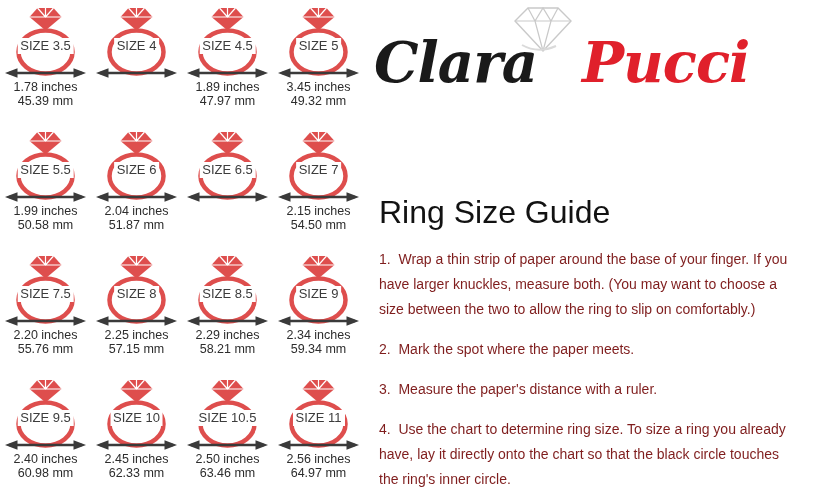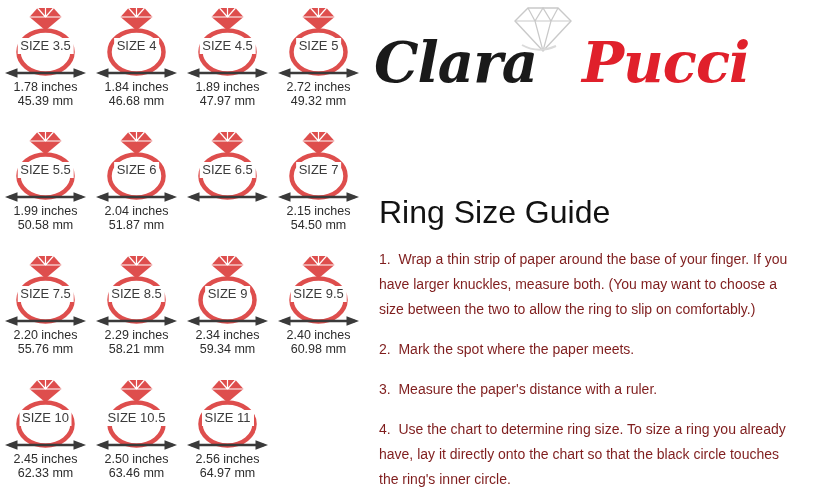--- a/index.html
+++ b/index.html
@@ -88,44 +88,40 @@
         <div>1.78 inches</div>
         <div>45.39 mm</div>
       </div>
     </div>
 
     <div class="cell">
       <svg class="ring-svg" viewBox="0 0 91 80">
           <use href="#ring-shape"></use>
         </svg>
       <span class="size-label">SIZE 4</span>
-      <div class="meas">
-        <div>1.84 inches</div>
-        <div>46.68 mm</div>
-      </div>
     </div>
 
     <div class="cell">
       <svg class="ring-svg" viewBox="0 0 91 80">
           <use href="#ring-shape"></use>
         </svg>
       <span class="size-label">SIZE 4.5</span>
       <div class="meas">
         <div>1.89 inches</div>
         <div>47.97 mm</div>
       </div>
     </div>
 
     <div class="cell">
       <svg class="ring-svg" viewBox="0 0 91 80">
           <use href="#ring-shape"></use>
         </svg>
       <span class="size-label">SIZE 5</span>
       <div class="meas">
-        <div>2.72 inches</div>
+        <div>3.45 inches</div>
         <div>49.32 mm</div>
       </div>
     </div>
 
     <div class="cell">
       <svg class="ring-svg" viewBox="0 0 91 80">
           <use href="#ring-shape"></use>
         </svg>
       <span class="size-label">SIZE 5.5</span>
       <div class="meas">
@@ -167,20 +163,30 @@
       <svg class="ring-svg" viewBox="0 0 91 80">
           <use href="#ring-shape"></use>
         </svg>
       <span class="size-label">SIZE 7.5</span>
       <div class="meas">
         <div>2.20 inches</div>
         <div>55.76 mm</div>
       </div>
     </div>
 
+    <div class="cell">
+      <svg class="ring-svg" viewBox="0 0 91 80">
+          <use href="#ring-shape"></use>
+        </svg>
+      <span class="size-label">SIZE 8</span>
+      <div class="meas">
+        <div>2.25 inches</div>
+        <div>57.15 mm</div>
+      </div>
+    </div>
 
     <div class="cell">
       <svg class="ring-svg" viewBox="0 0 91 80">
           <use href="#ring-shape"></use>
         </svg>
       <span class="size-label">SIZE 8.5</span>
       <div class="meas">
         <div>2.29 inches</div>
         <div>58.21 mm</div>
       </div>

